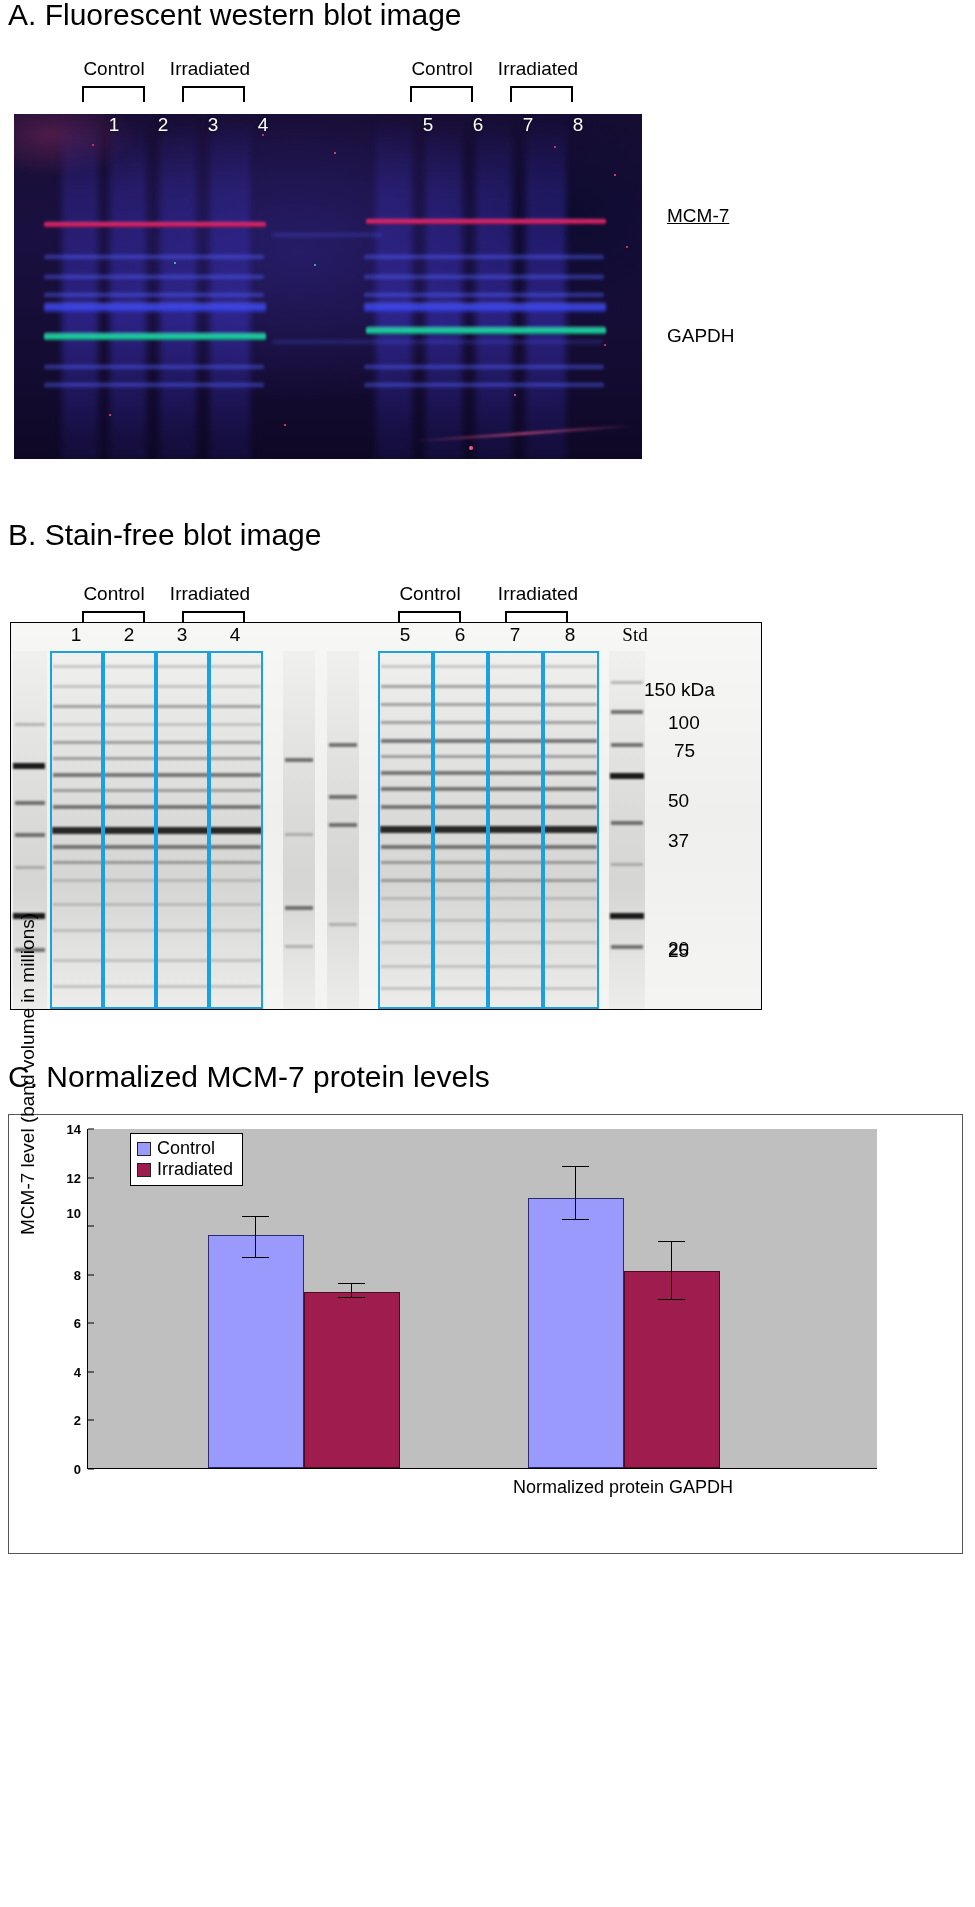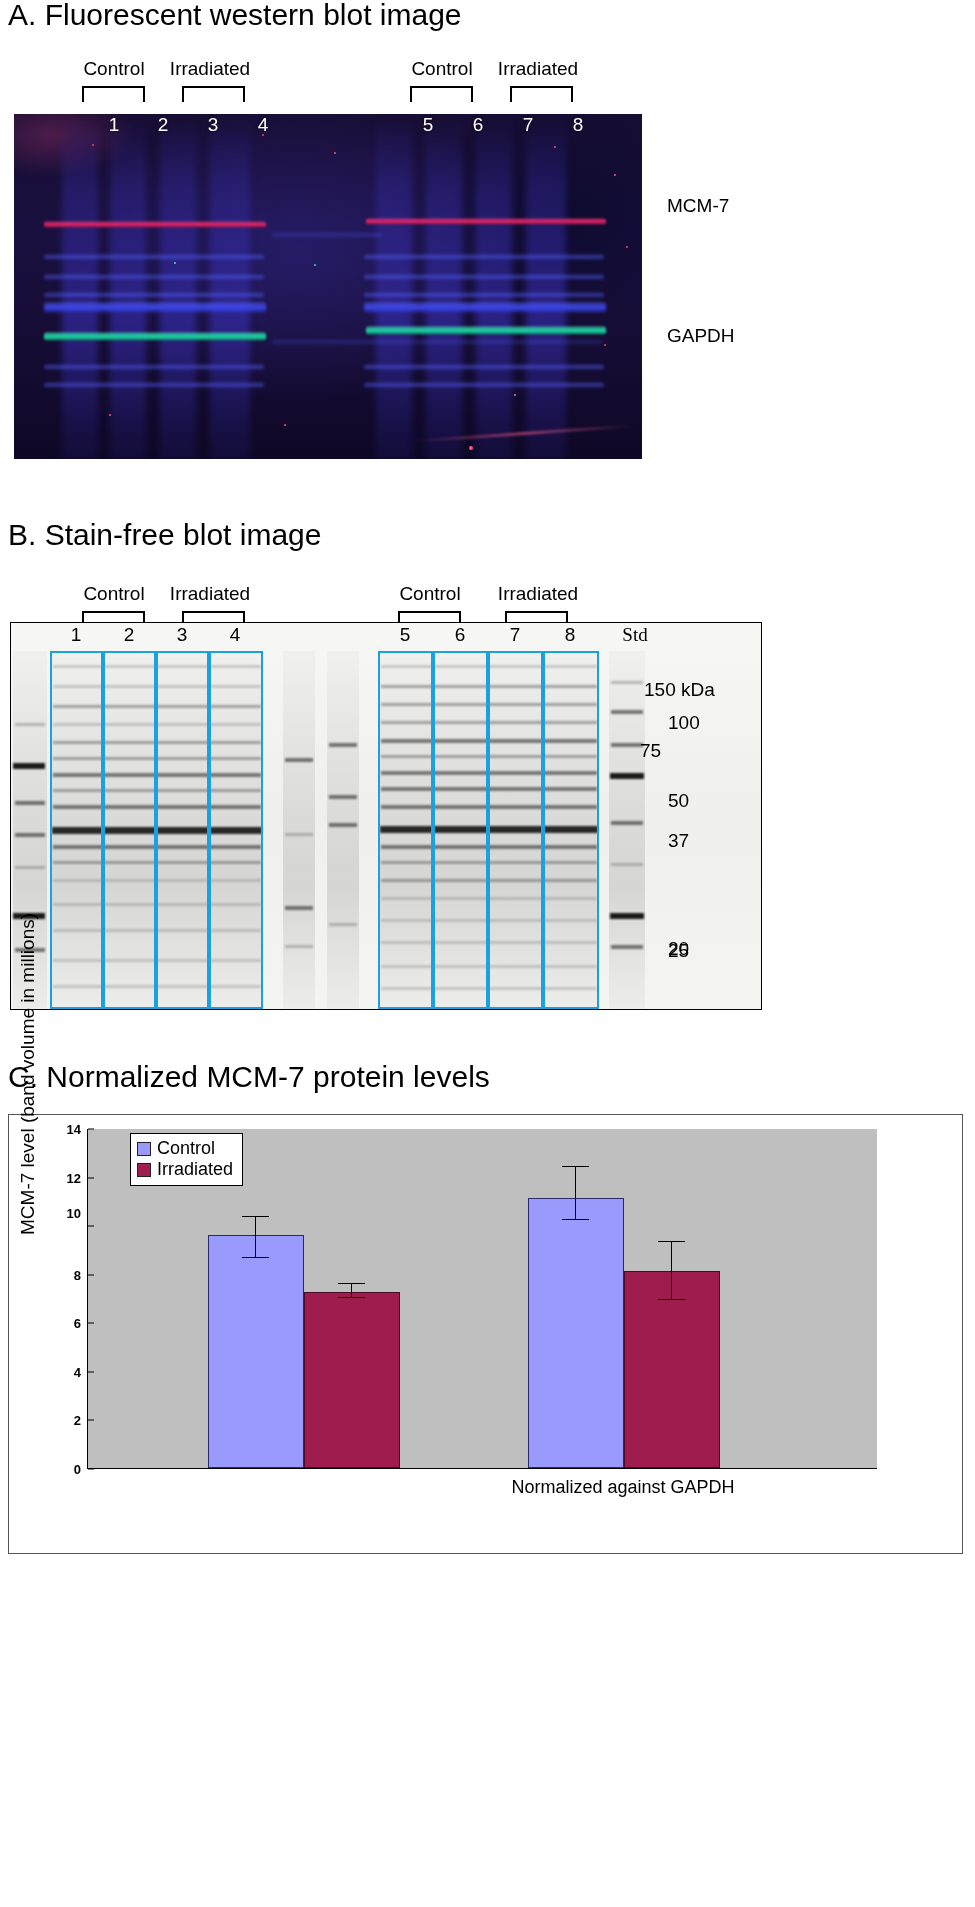--- a/index.html
+++ b/index.html
@@ -255,21 +255,21 @@
   <span style="left:100px;">1</span>
   <span style="left:149px;">2</span>
   <span style="left:199px;">3</span>
   <span style="left:249px;">4</span>
   <span style="left:414px;">5</span>
   <span style="left:464px;">6</span>
   <span style="left:514px;">7</span>
   <span style="left:564px;">8</span>
 </div>
 
-<div class="protA-label" style="left:667px;top:195px;">MCM-7</div>
+<div class="protA-label" style="left:667px;top:205px;text-decoration:underline;">MCM-7</div>
 <div class="protA-label" style="left:667px;top:325px;">GAPDH</div>
 
 <div class="panel-title" id="panelB-title">B. Stain-free blot image</div>
 
 <div id="panelB-head">
   <div class="grp-label" style="position:absolute;left:72px;top:0;width:84px;">Control</div>
   <div class="bracket" style="left:82px;top:28px;width:63px;"></div>
 
   <div class="grp-label" style="position:absolute;left:155px;top:0;width:110px;">Irradiated</div>
   <div class="bracket" style="left:182px;top:28px;width:63px;"></div>
@@ -378,21 +378,21 @@
   <span style="left:225px;">4</span>
   <span style="left:395px;">5</span>
   <span style="left:450px;">6</span>
   <span style="left:505px;">7</span>
   <span style="left:560px;">8</span>
   <span style="left:625px;font-family:Liberation Serif, serif;">Std</span>
 </div>
 
 <div class="mw-label" style="left:644px;top:679px;">150 kDa</div>
 <div class="mw-label" style="left:668px;top:712px;">100</div>
-<div class="mw-label" style="left:640px;top:740px;">75</div>
+<div class="mw-label" style="left:674px;top:740px;">75</div>
 <div class="mw-label" style="left:668px;top:790px;">50</div>
 <div class="mw-label" style="left:668px;top:830px;">37</div>
 <div class="mw-label" style="left:668px;top:940px;">25</div>
 <div class="mw-label" style="left:668px;top:938px;">20</div>
 
 <div class="panel-title" id="panelC-title">C. Normalized MCM-7 protein levels</div>
 
 <div id="chart-outer">
   <div id="ylabel">MCM-7 level (band volume in millions)</div>
 
@@ -441,15 +441,15 @@
         <div class="leg-txt">Control</div>
       </div>
       <div class="leg-row">
         <div class="leg-sw irradiated"></div>
         <div class="leg-txt">Irradiated</div>
       </div>
     </div>
   </div>
 
   <div class="xcat" style="left:614px;top:362px;">
-    <div>Normalized against GAPDH</div>
+    <div>Normalized protein GAPDH</div>
   </div>
 </div>
 
 </body></html>

